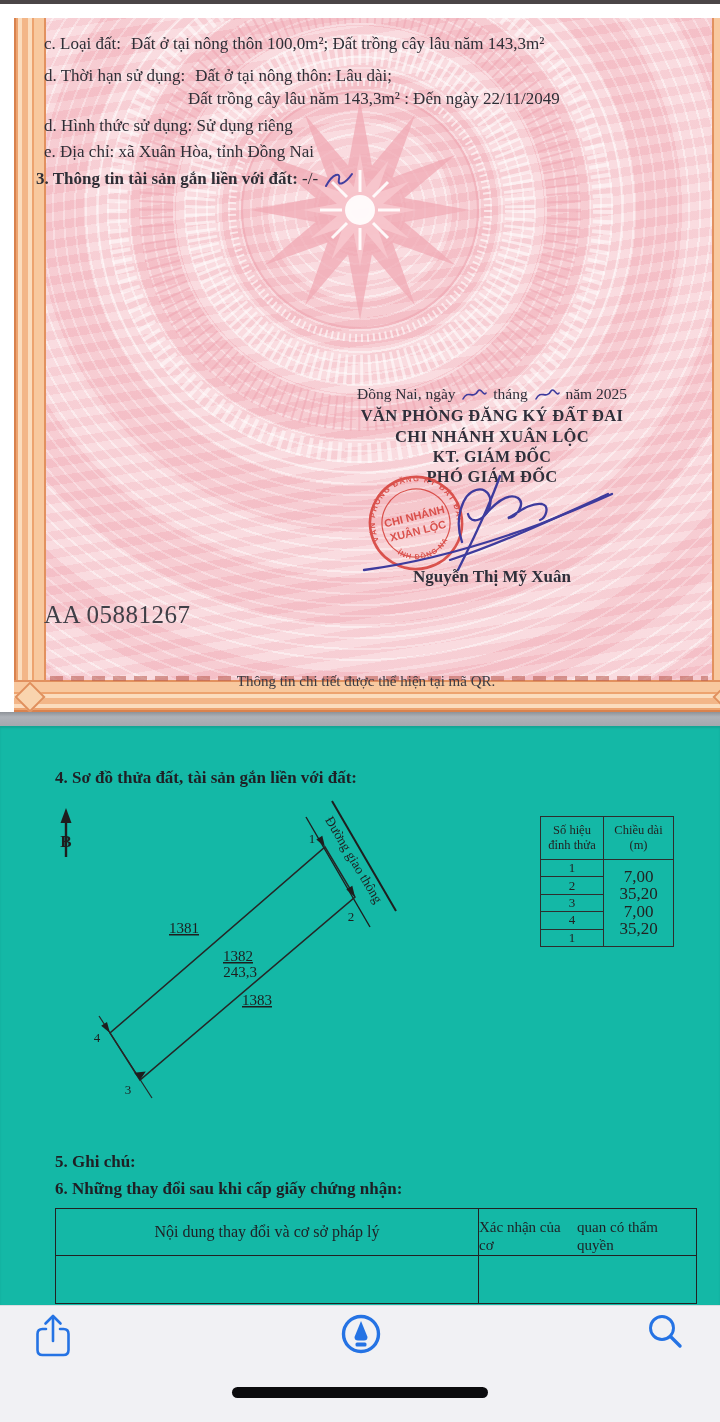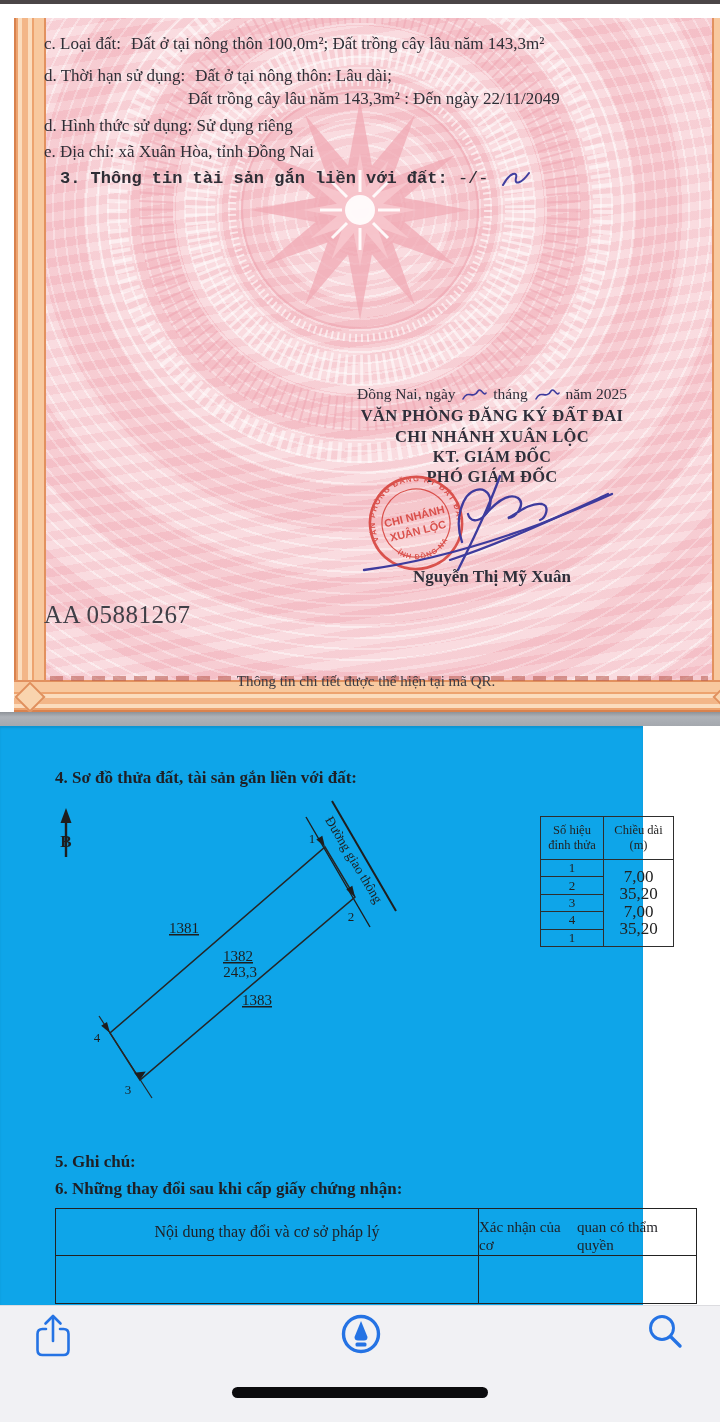--- a/index.html
+++ b/index.html
@@ -24,42 +24,42 @@
     background:repeating-linear-gradient(0deg,#eda36f 0 2px,#fbdcbd 2px 6px,#f3b688 6px 12px,#fbdcbd 12px 16px,#eda36f 16px 18px,#f8c89e 18px 28px);}
   .corner{position:absolute;bottom:4px;width:18px;height:18px;z-index:3;transform:rotate(45deg);
           border:2px solid #e0905e;background:#f9d4ae;}
   .corner.cl{left:5px;} .corner.cr{right:5px;}
   .deco-dashes{position:absolute;left:36px;right:36px;bottom:31px;height:5px;z-index:3;opacity:.55;
     background:repeating-linear-gradient(90deg,#b85a4e 0 13px,transparent 13px 21px);}
 
   .doc-text{position:absolute;z-index:4;color:#2e2e36;font-size:17px;line-height:20px;white-space:nowrap;}
   .lbl-gap{display:inline-block;width:10px;}
   .l-c{left:30px;top:16px;}  .l-d1{left:30px;top:48px;}  .l-d1b{left:174px;top:71px;}
-  .l-d2{left:30px;top:98px;} .l-e{left:30px;top:124px;}  .l-3{left:46px;top:151px;font-weight:bold;font-family:Liberation Mono, monospace;}
+  .l-d2{left:30px;top:98px;} .l-e{left:30px;top:124px;}  .l-3{left:22px;top:151px;font-weight:bold;}
   .hand{vertical-align:middle;margin:0 2px;}
 
   .sign-block{position:absolute;z-index:4;left:320px;top:366px;width:316px;text-align:center;color:#2f2f3a;}
   .date-line{font-size:15.5px;line-height:19px;}
   .office1{font-size:16.5px;font-weight:bold;margin-top:3px;letter-spacing:.3px;}
   .office2{font-size:16.5px;font-weight:bold;margin-top:1px;letter-spacing:.3px;}
   .office3{font-size:16px;font-weight:bold;margin-top:1px;letter-spacing:.3px;}
   .office4{font-size:16.5px;font-weight:bold;margin-top:1px;letter-spacing:.3px;}
   .signer{position:absolute;z-index:6;left:320px;top:549px;width:316px;text-align:center;
           font-size:17px;font-weight:bold;color:#2f2f3a;}
   .stamp{position:absolute;left:350px;top:453px;z-index:4;}
   .signature{position:absolute;left:336px;top:446px;z-index:5;}
   .serial{position:absolute;z-index:4;left:30px;top:583px;font-size:25px;color:#3f3f47;letter-spacing:.5px;}
   .qr-note{position:absolute;z-index:4;left:0;right:26px;top:655px;text-align:center;font-size:15px;color:#3a3a42;}
 
   
   .page-gap{position:absolute;left:0;right:0;top:712px;height:14px;
             background:linear-gradient(#8e9298,#aeb2b8 35%,#a4a8ae);}
 
   
-  .page2{position:absolute;left:0;top:726px;width:643px;height:579px;background:#0ea5e9;
+  .page2{position:absolute;left:0;top:726px;width:720px;height:579px;background:#14b8a6;
          box-shadow:inset 0 2px 2px rgba(0,0,0,.10);color:#1f1f24;}
   .p2-title{position:absolute;left:55px;top:42px;font-size:17px;font-weight:bold;}
   .p2-s5{position:absolute;left:55px;top:426px;font-size:17px;font-weight:bold;}
   .p2-s6{position:absolute;left:55px;top:453px;font-size:17px;font-weight:bold;}
   .diagram{position:absolute;left:40px;top:69px;}
 
   .plot-table{position:absolute;left:540px;top:90px;width:132px;border:1.6px solid #2e2e2e;
               font-size:12.5px;color:#222;}
   .pt-head{display:flex;height:42px;border-bottom:1.6px solid #2e2e2e;}
   .pt-head .c1{width:62px;border-right:1.4px solid #2e2e2e;}

